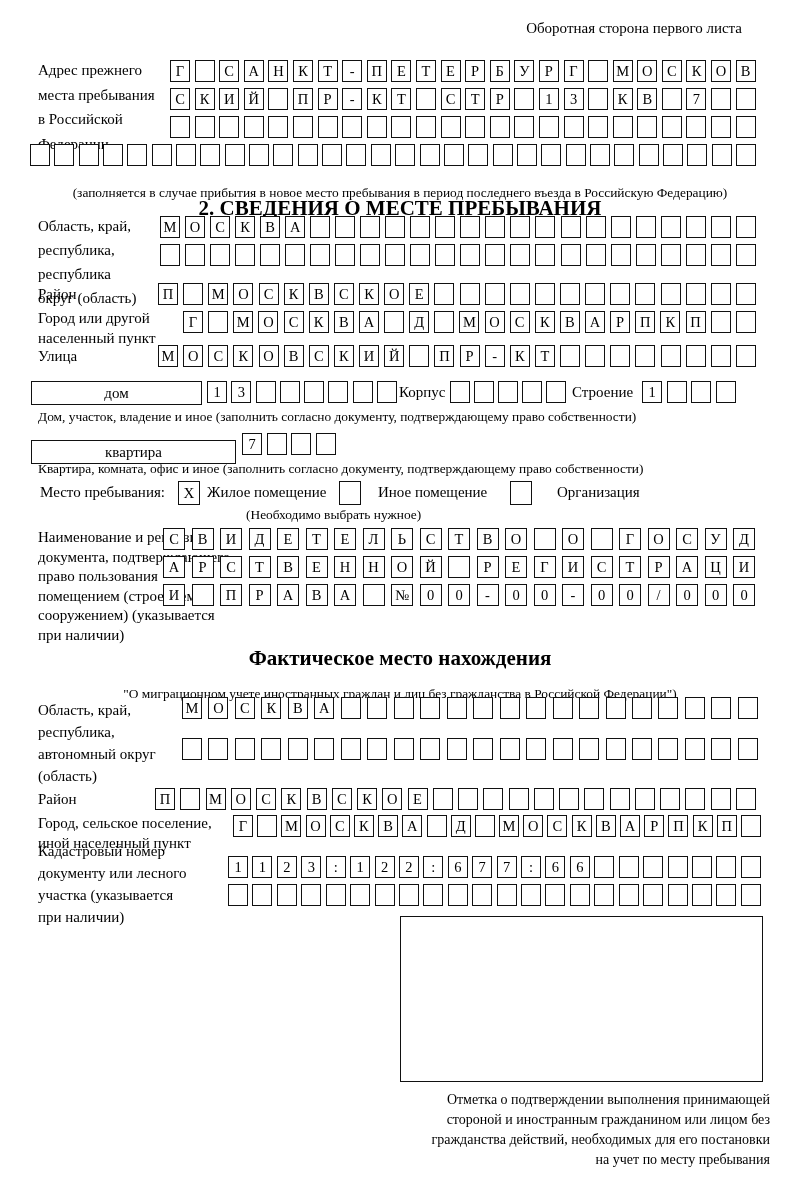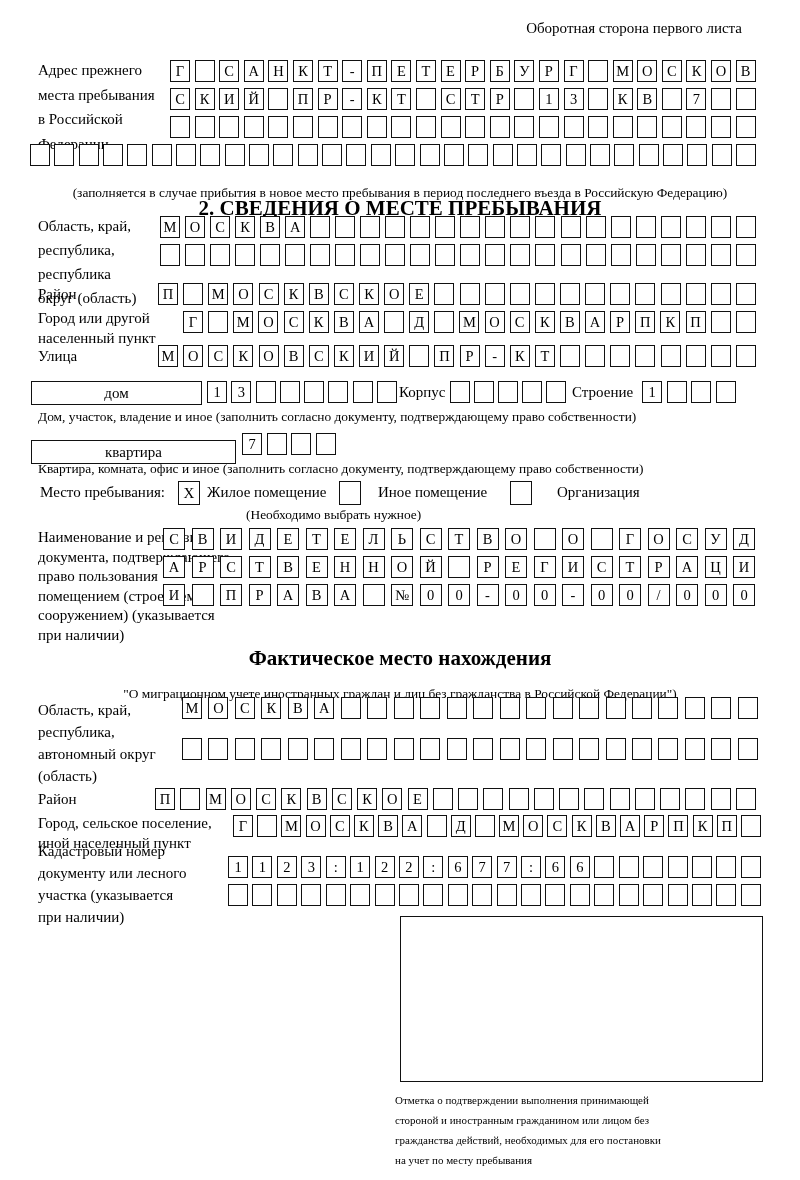--- a/index.html
+++ b/index.html
@@ -19,21 +19,21 @@
         font-size:14.5px;font-family:"Liberation Serif", serif;background:#fff;}
   .w22 .cell{width:22px;}
   .fieldbox{border:1.6px solid #111;box-sizing:border-box;height:24px;display:flex;
             align-items:center;justify-content:center;font-size:15px;background:#fff;}
   .checkbox{width:22px;height:24px;border:1.6px solid #111;box-sizing:border-box;
             display:flex;align-items:center;justify-content:center;font-size:15px;background:#fff;}
   .center{left:0;right:0;text-align:center;}
   .title{font-weight:bold;font-size:21px;}
   .note{font-size:13.4px;}
   .stampbox{border:1.7px solid #111;box-sizing:border-box;background:#fff;}
-  .capline{line-height:20px;font-size:11px;text-align:left;white-space:nowrap;}
+  .capline{line-height:20px;font-size:14px;text-align:right;white-space:nowrap;}
 </style>
 </head>
 <body>
 
 <div class="page">
 
   <div class="abs lbl" style="top:20px; right:58px;text-align:center;">Оборотная сторона первого листа</div>
 
   <div class="abs lbl lines lh24a" style="left:38px; top:58px;">
       <div>Адрес прежнего</div>

